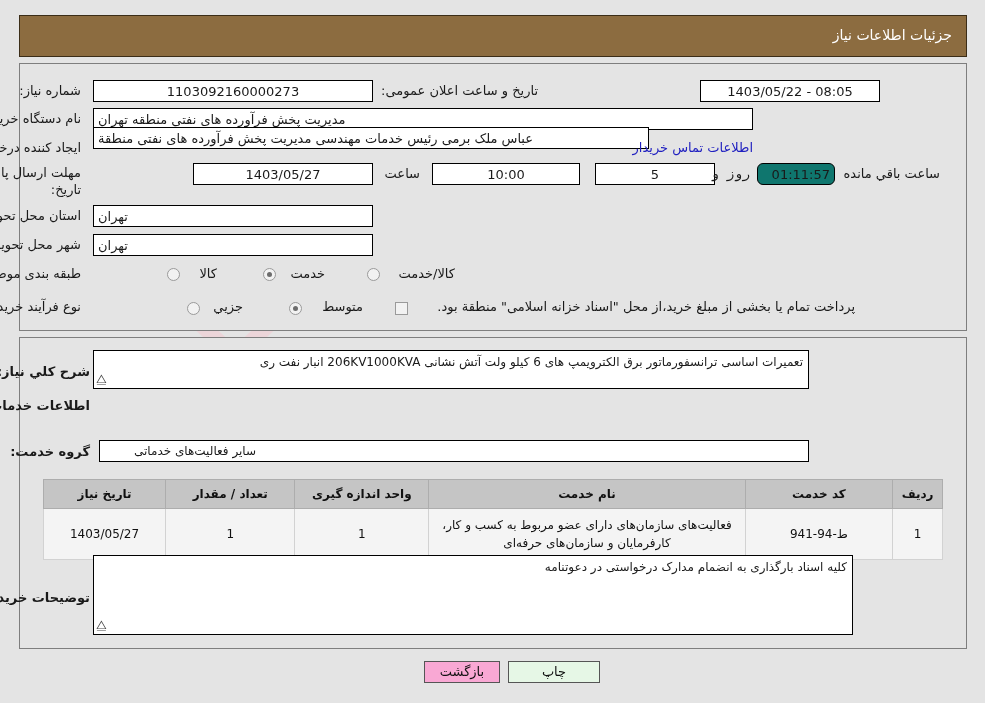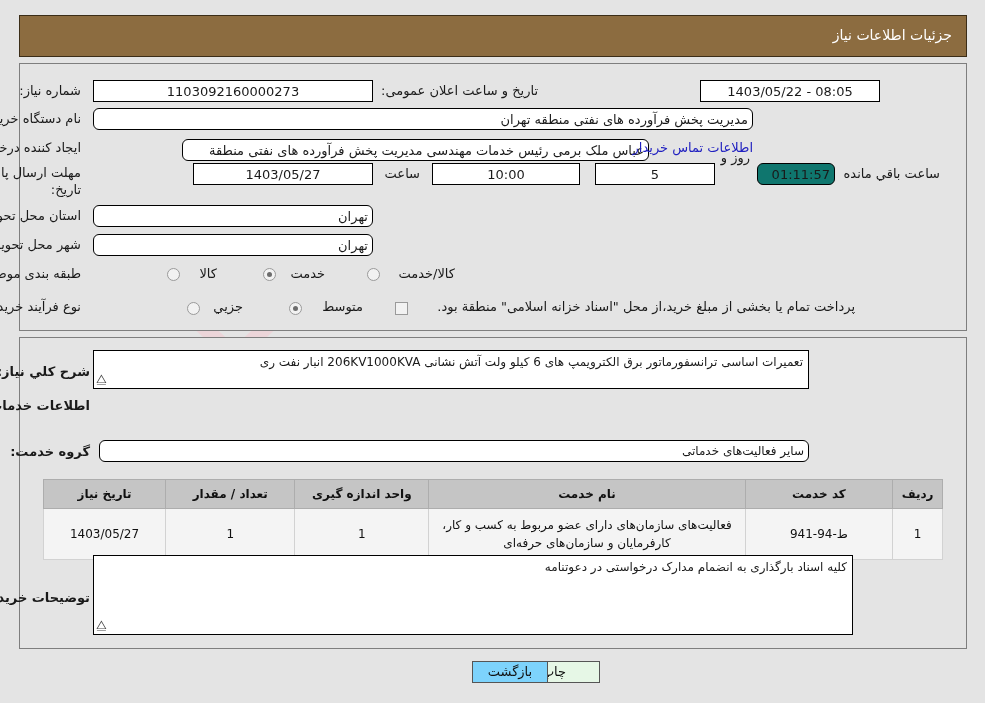--- a/index.html
+++ b/index.html
@@ -108,21 +108,21 @@
     font-size: 13px;
     color: #1a1a1a;
     padding: 1px 4px;
     line-height: 19px;
     height: 22px;
     overflow: hidden;
     white-space: nowrap;
     z-index: 12;
   }
   .fld.ctr { text-align: center; }
-  .fld.rt  { text-align: right; border-radius: 6px; }
+  .fld.rt  { text-align: left; }
   .fld.timer { background: #0f766e; text-align: right; border-radius: 6px; }
   .link {
     position: absolute;
     font-size: 13px;
     color: #2020c0;
     text-decoration: none;
     white-space: nowrap;
     cursor: pointer;
     z-index: 13;
   }
@@ -214,21 +214,21 @@
     border: 1px solid #555;
     box-sizing: border-box;
     font-size: 13px;
     text-align: center;
     line-height: 20px;
     cursor: pointer;
     z-index: 14;
     color: #111;
   }
   #btn-print  { background: #e6f7e6; }
-  #btn-back   { background: #7dd3fc; margin-left: 48px; }
+  #btn-back   { background: #f9a8d4; }
 </style>
 </head>
 <body>
 
 <div id="page">
 
   <div class="watermark">
     <div class="wm-shield"></div>
     <div class="wm-text"><span class="wm-accent">Irani</span><span>Tender.net</span></div>
   </div>
@@ -243,30 +243,30 @@
   <div class="fld ctr" style="right:612px; top:80px; width:280px;">1103092160000273</div>
 
   <span class="lbl" style="right:447px; top:83px;">تاریخ و ساعت اعلان عمومی:</span>
 
   <div class="fld ctr" style="left:700px; top:80px; width:180px;">08:05 - 1403/05/22</div>
 
   <span class="lbl" style="right:904px; top:111px;">نام دستگاه خریدار:</span>
   <div class="fld rt" style="right:232px; top:108px; width:660px;">مدیریت پخش فرآورده های نفتی منطقه تهران</div>
 
   <span class="lbl" style="right:904px; top:140px;">ایجاد کننده درخواست:</span>
-  <div class="fld rt" style="right:336px; top:139px; width:467px;margin-left:16px;">عباس ملک برمی رئیس خدمات مهندسی مدیریت پخش فرآورده های نفتی منطقة</div>
+  <div class="fld rt" style="right:336px; top:127px; width:556px;margin-left:16px;">عباس ملک برمی رئیس خدمات مهندسی مدیریت پخش فرآورده های نفتی منطقة</div>
   <a class="link" style="right:232px; top:140px;">اطلاعات تماس خریدار</a>
 
   <span class="lbl" style="right:904px; top:165px;">مهلت ارسال پاسخ: تا</span>
   <span class="lbl" style="right:904px; top:182px;">تاریخ:</span>
   <div class="fld ctr" style="right:612px; top:163px; width:180px;">1403/05/27</div>
   <span class="lbl" style="right:565px; top:166px;">ساعت</span>
   <div class="fld ctr" style="right:405px; top:163px; width:148px;">10:00</div>
   <div class="fld ctr" style="right:270px; top:163px; width:120px;">5</div>
-  <span class="lbl" style="right:235px; top:150px;">روز و</span>
+  <span class="lbl" style="right:235px; top:166px;font-family:Liberation Mono, monospace;">روز و</span>
   <div class="fld timer" style="right:150px; top:163px; width:78px;">01:11:57</div>
   <span class="lbl" style="right:45px; top:166px;">ساعت باقي مانده</span>
 
   <span class="lbl" style="right:904px; top:208px;">استان محل تحویل:</span>
   <div class="fld rt" style="right:612px; top:205px; width:280px;">تهران</div>
 
   <span class="lbl" style="right:904px; top:237px;">شهر محل تحویل:</span>
   <div class="fld rt" style="right:612px; top:234px; width:280px;">تهران</div>
 
   <span class="lbl" style="right:904px; top:266px;">طبقه بندی موضوعی:</span>

